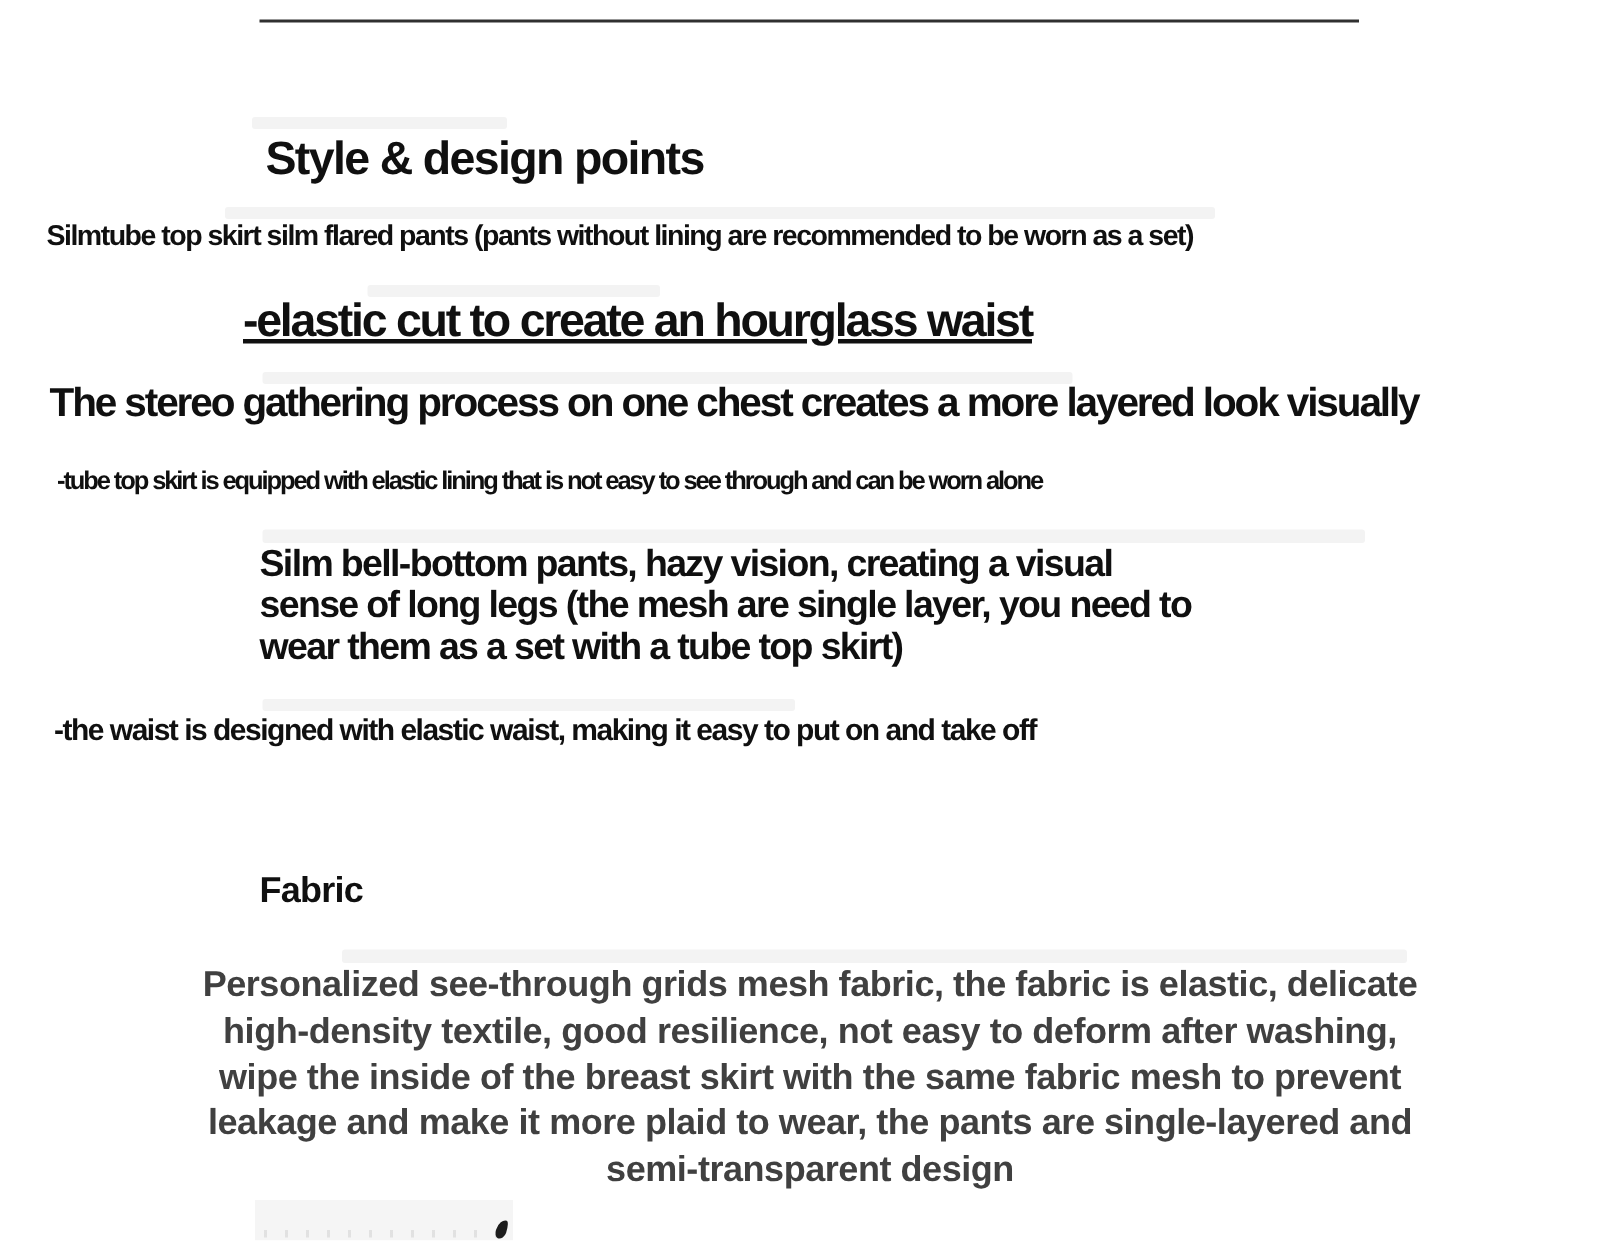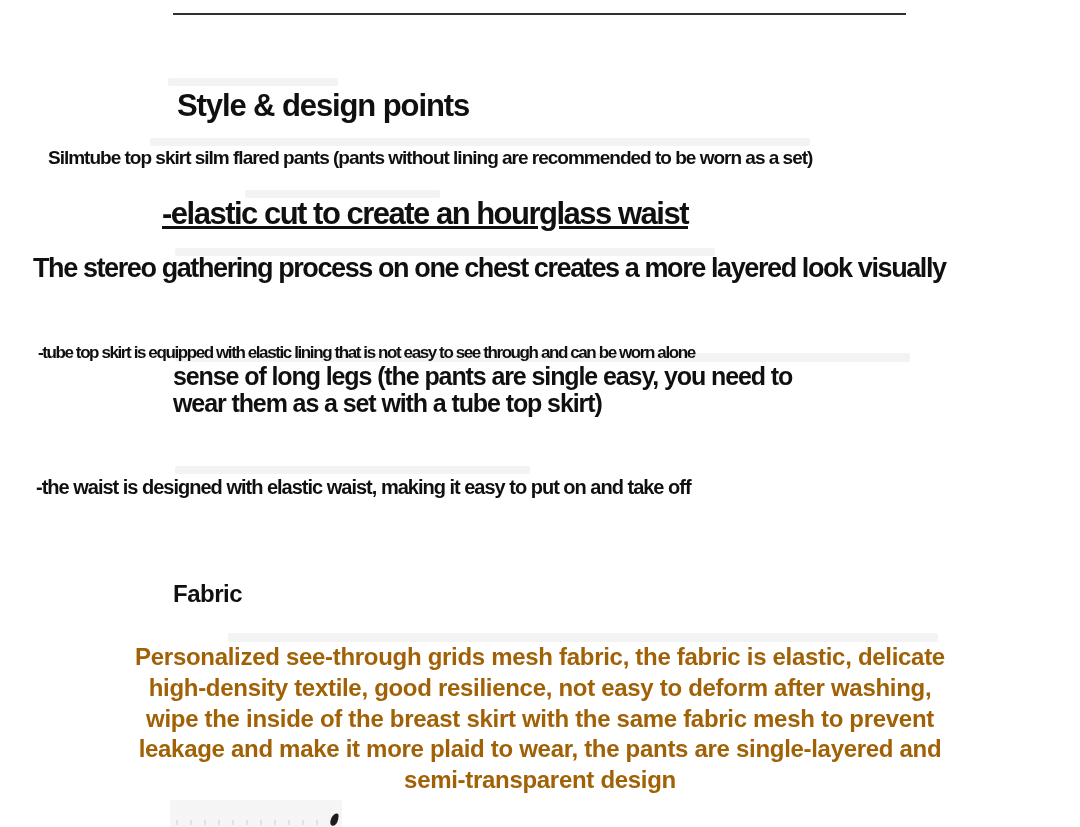--- a/index.html
+++ b/index.html
@@ -48,37 +48,37 @@
   .artifact-glyph {
     position: absolute;
     left: 331px; top: 813px;
     width: 7px; height: 13px;
     background: #1c1c1c;
     border-radius: 70% 30% 60% 40% / 60% 60% 40% 40%;
     transform: rotate(18deg);
   }
 
   .t-heading1   { left: 177px; top:  88px; font-size: 31px; letter-spacing: -1.1px; }
-  .t-silmtube   { left:  48px; top: 147px; font-size: 19px; letter-spacing: -1.0px; }
+  .t-silmtube   { left:  31px; top: 147px; font-size: 19px; letter-spacing: -1.0px; }
   .t-elastic    { left: 162px; top: 196px; font-size: 31px; letter-spacing: -1.5px; text-decoration: underline; }
   .t-stereo     { left:  33px; top: 253px; font-size: 27px; letter-spacing: -1.4px; }
-  .t-tubetop    { left:  38px; top: 311px; font-size: 17px; letter-spacing: -1.4px; margin-top: 32px; }
+  .t-tubetop    { left:  38px; top: 311px; font-size: 17px; letter-spacing: -1.4px; }
   .t-silmblock  { left: 173px; top: 363px; font-size: 25px; letter-spacing: -1.1px; line-height: 27.3px; }
   .t-waist      { left:  36px; top: 476px; font-size: 20px; letter-spacing: -1.0px; }
   .t-fabric     { left: 173px; top: 580px; font-size: 24px; letter-spacing: -0.5px; }
 
   .fabric-para {
     position: absolute;
     left: 20px; top: 642px;
     width: 1040px;
     text-align: center;
     font-size: 24px;
     letter-spacing: -0.3px;
     line-height: 30.8px;
-    color: #a16207;
+    color: #404040;
   }
   .fabric-para div { white-space: nowrap; }
 </style>
 </head>
 <body>
 
 <div class="top-rule"></div>
 
 <div class="artifact" style="left:168px; top:78px;  width:170px; height:8px;"></div>
 <div class="artifact" style="left:150px; top:138px; width:660px; height:8px;"></div>
@@ -88,21 +88,22 @@
 <div class="artifact" style="left:175px; top:466px; width:355px; height:8px;"></div>
 <div class="artifact" style="left:228px; top:633px; width:710px; height:9px;"></div>
 
 <div class="abs t-heading1">Style &amp; design points</div>
 <div class="abs t-silmtube">Silmtube top skirt silm flared pants (pants without lining are recommended to be worn as a set)</div>
 <div class="abs t-elastic">-elastic cut to create an hourglass waist</div>
 <div class="abs t-stereo">The stereo gathering process on one chest creates a more layered look visually</div>
 <div class="abs t-tubetop">-tube top skirt is equipped with elastic lining that is not easy to see through and can be worn alone</div>
 
 <div class="abs t-silmblock">
-  <div>sense of long legs (the pants are single easy, you need to</div>
+  <div>Silm bell-bottom pants, hazy vision, creating a visual</div>
+  <div>sense of long legs (the mesh are single layer, you need to</div>
   <div>wear them as a set with a tube top skirt)</div>
 </div>
 
 <div class="abs t-waist">-the waist is designed with elastic waist, making it easy to put on and take off</div>
 
 <div class="abs t-fabric">Fabric</div>
 
 <div class="fabric-para">
   <div>Personalized see-through grids mesh fabric, the fabric is elastic, delicate</div>
   <div>high-density textile, good resilience, not easy to deform after washing,</div>

